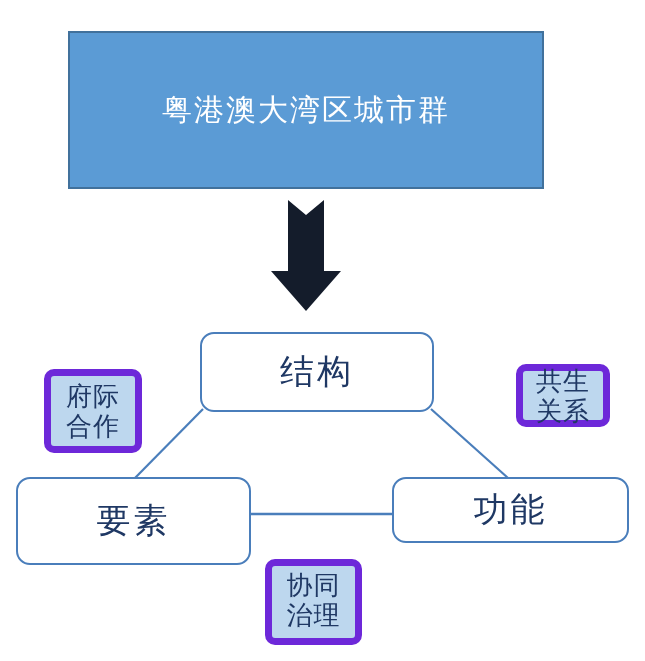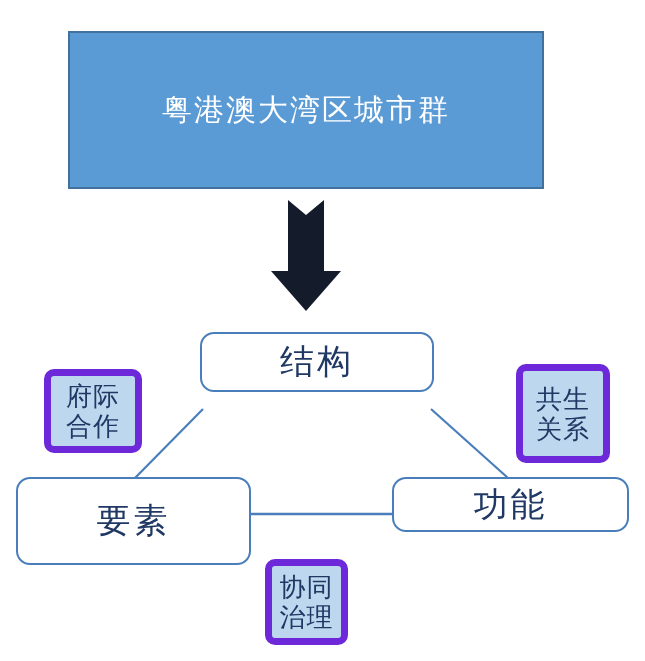--- a/index.html
+++ b/index.html
@@ -73,33 +73,33 @@
     justify-content: center;
     color: #1f3864;
     font-size: 34px;
     letter-spacing: 3px;
     font-family: "Liberation Serif", "DejaVu Serif", serif;
   }
   .node-structure {
     left: 200px;
     top: 332px;
     width: 234px;
-    height: 60px;
+    height: 80px;
   }
   .node-elements {
     left: 16px;
     top: 477px;
     width: 235px;
     height: 88px;
   }
   .node-function {
     left: 392px;
     top: 477px;
     width: 237px;
-    height: 55px;
+    height: 66px;
   }
 
   
   .tag {
     position: absolute;
     box-sizing: border-box;
     background: #bdd7ee;
     border: 7px solid #6d28d9;
     border-radius: 10px;
     display: flex;
@@ -115,27 +115,28 @@
   .tag-gov {
     left: 44px;
     top: 369px;
     width: 98px;
     height: 84px;
   }
   .tag-symbiosis {
     left: 516px;
     top: 364px;
     width: 94px;
-    height: 99px;
+    height: 63px;
   }
   .tag-governance {
     left: 265px;
     top: 559px;
-    width: 83px;
+    width: 97px;
     height: 86px;
+    font-family: Liberation Mono, monospace;
   }
   .tag-line {
     white-space: nowrap;
   }
 </style>
 </head>
 <body>
 
 <div id="canvas">
 

